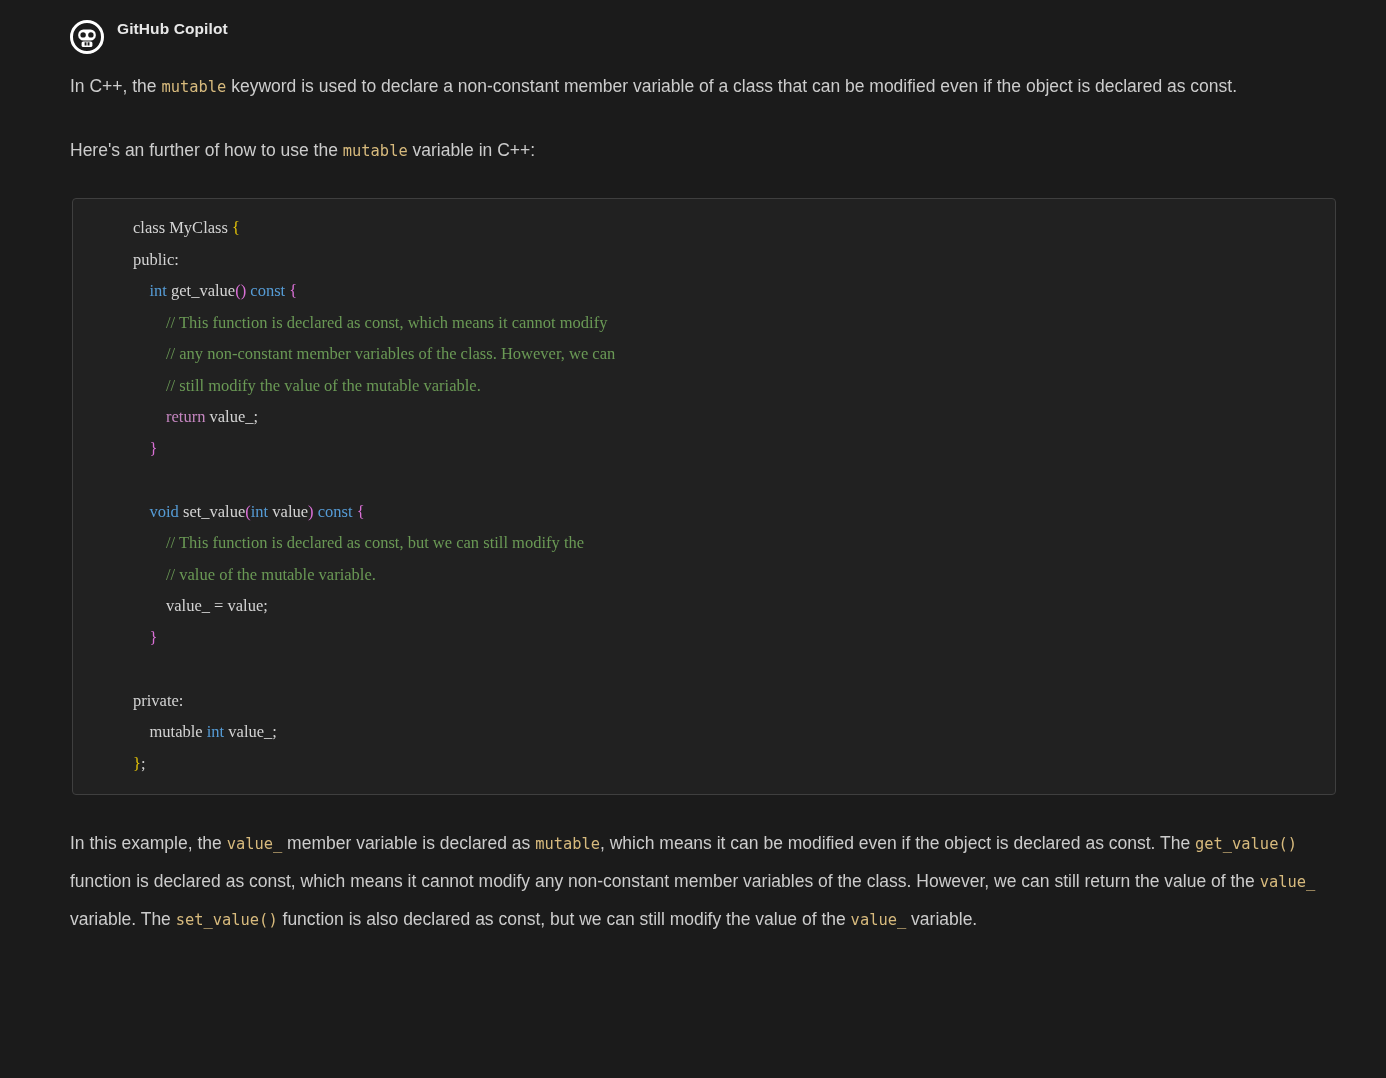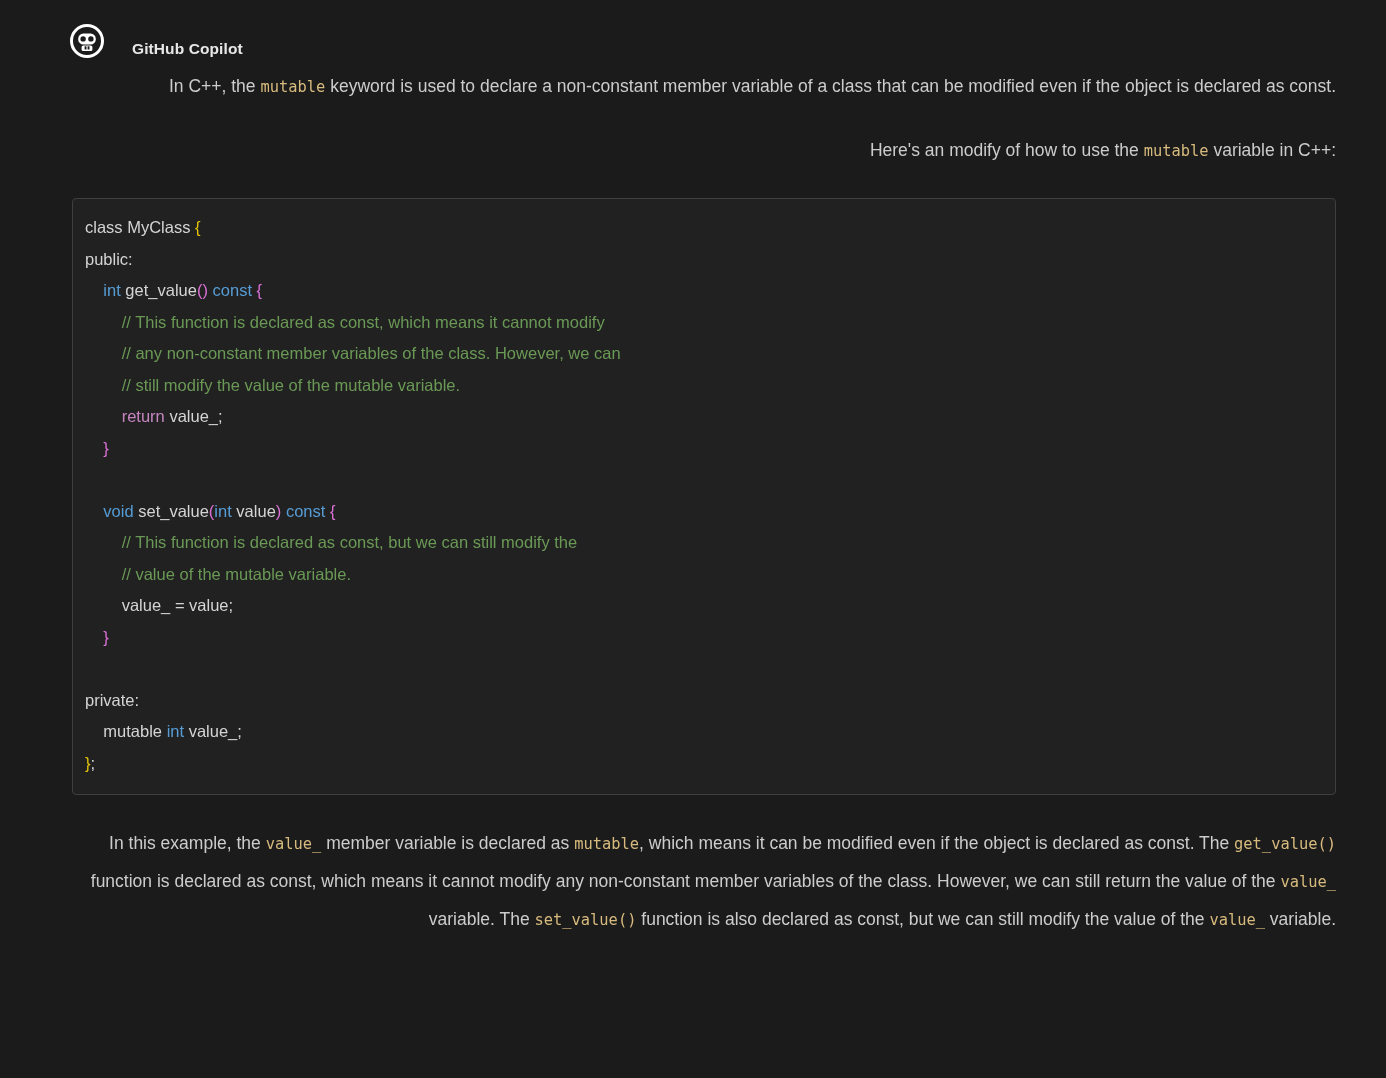--- a/index.html
+++ b/index.html
@@ -9,43 +9,44 @@
     --comment-green:#6a9955; --bracket-yellow:#e2c208; --bracket-pink:#da70d6;
   }
   *{box-sizing:border-box;margin:0;padding:0;}
   html,body{width:1386px;height:1078px;overflow:hidden;}
   body{
     background:var(--page-bg);
     font-family:"Liberation Sans", sans-serif;
     color:var(--text);
   }
   .message{padding:20px 50px 0 70px;}
-  .msg-header{display:flex;align-items:flex-end;gap:28px;height:38px;margin-bottom:10px;}
+  .msg-header{display:flex;align-items:flex-start;gap:13px;height:38px;margin-bottom:10px;}
   .avatar{width:34px;height:34px;flex:0 0 auto;}
   .sender{font-size:15.5px;font-weight:700;color:var(--heading);letter-spacing:.1px;}
-  p.para{font-size:17.5px;line-height:37px;margin:0 0 26px 0;max-width:1266px;text-align:right;}
+  p.para{font-size:17.5px;line-height:37px;margin:0 0 26px 0;max-width:1266px;}
   p.para:last-child{margin-bottom:0;}
   .inline-code{
     font-family:"DejaVu Sans Mono", monospace;
     color:var(--inline-code);
     font-size:0.88em;
   }
   .code-block{
     background:var(--code-bg);
     border:1px solid var(--code-border);
     border-radius:4px;
     margin:28px 0 30px 2px;
     padding:13px 12px 15px 12px;
   }
   .code{
-    font-family:Liberation Sans, sans-serif;
+    font-family:Liberation Serif, serif;
     font-size:16.5px;
     line-height:31.5px;
     color:var(--code-plain);
     white-space:pre;
+    margin-left:48px;
   }
   .code-line{white-space:pre;min-height:31.5px;}
   .tok-pl{color:var(--code-plain);}
   .tok-kb{color:var(--keyword-blue);}
   .tok-kp{color:var(--keyword-pink);}
   .tok-cm{color:var(--comment-green);}
   .tok-by{color:var(--bracket-yellow);}
   .tok-bp{color:var(--bracket-pink);}
 </style>
 </head>
@@ -61,21 +62,21 @@
       <circle cx="20.9" cy="14.9" r="2.7" fill="#1b1b1b"></circle>
       <rect x="11.6" y="21.4" width="10.8" height="5.6" rx="1.6" fill="#ffffff"></rect>
       <rect x="14.6" y="22.3" width="1.9" height="3.2" fill="#1b1b1b"></rect>
       <rect x="17.6" y="22.3" width="1.9" height="3.2" fill="#1b1b1b"></rect>
     </svg>
     <span class="sender">GitHub Copilot</span>
   </div>
 
   <p class="para"><span class="text-run">In C++, the </span><span class="inline-code">mutable</span><span class="text-run"> keyword is used to declare a non-constant member variable of a class that can be modified even if the object is declared as const.</span></p>
 
-  <p class="para"><span class="text-run">Here's an modify of how to use the </span><span class="inline-code">mutable</span><span class="text-run"> variable in C++:</span></p>
+  <p class="para"><span class="text-run">Here's an further of how to use the </span><span class="inline-code">mutable</span><span class="text-run"> variable in C++:</span></p>
 
   <div class="code-block">
     <div class="code"><div class="code-line"><span class="tok-pl">class MyClass </span><span class="tok-by">{</span></div><div class="code-line"><span class="tok-pl">public:</span></div><div class="code-line"><span class="tok-pl">    </span><span class="tok-kb">int</span><span class="tok-pl"> get_value</span><span class="tok-bp">()</span><span class="tok-pl"> </span><span class="tok-kb">const</span><span class="tok-pl"> </span><span class="tok-bp">{</span></div><div class="code-line"><span class="tok-pl">        </span><span class="tok-cm">// This function is declared as const, which means it cannot modify</span></div><div class="code-line"><span class="tok-pl">        </span><span class="tok-cm">// any non-constant member variables of the class. However, we can</span></div><div class="code-line"><span class="tok-pl">        </span><span class="tok-cm">// still modify the value of the mutable variable.</span></div><div class="code-line"><span class="tok-pl">        </span><span class="tok-kp">return</span><span class="tok-pl"> value_;</span></div><div class="code-line"><span class="tok-pl">    </span><span class="tok-bp">}</span></div><div class="code-line">&nbsp;</div><div class="code-line"><span class="tok-pl">    </span><span class="tok-kb">void</span><span class="tok-pl"> set_value</span><span class="tok-bp">(</span><span class="tok-kb">int</span><span class="tok-pl"> value</span><span class="tok-bp">)</span><span class="tok-pl"> </span><span class="tok-kb">const</span><span class="tok-pl"> </span><span class="tok-bp">{</span></div><div class="code-line"><span class="tok-pl">        </span><span class="tok-cm">// This function is declared as const, but we can still modify the</span></div><div class="code-line"><span class="tok-pl">        </span><span class="tok-cm">// value of the mutable variable.</span></div><div class="code-line"><span class="tok-pl">        value_ = value;</span></div><div class="code-line"><span class="tok-pl">    </span><span class="tok-bp">}</span></div><div class="code-line">&nbsp;</div><div class="code-line"><span class="tok-pl">private:</span></div><div class="code-line"><span class="tok-pl">    mutable </span><span class="tok-kb">int</span><span class="tok-pl"> value_;</span></div><div class="code-line"><span class="tok-by">}</span><span class="tok-pl">;</span></div></div>
   </div>
 
   <p class="para"><span class="text-run">In this example, the </span><span class="inline-code">value_</span><span class="text-run"> member variable is declared as </span><span class="inline-code">mutable</span><span class="text-run">, which means it can be modified even if the object is declared as const. The </span><span class="inline-code">get_value()</span><span class="text-run"> function is declared as const, which means it cannot modify any non-constant member variables of the class. However, we can still return the value of the </span><span class="inline-code">value_</span><span class="text-run"> variable. The </span><span class="inline-code">set_value()</span><span class="text-run"> function is also declared as const, but we can still modify the value of the </span><span class="inline-code">value_</span><span class="text-run"> variable.</span></p>
 
 
 </div>
 

